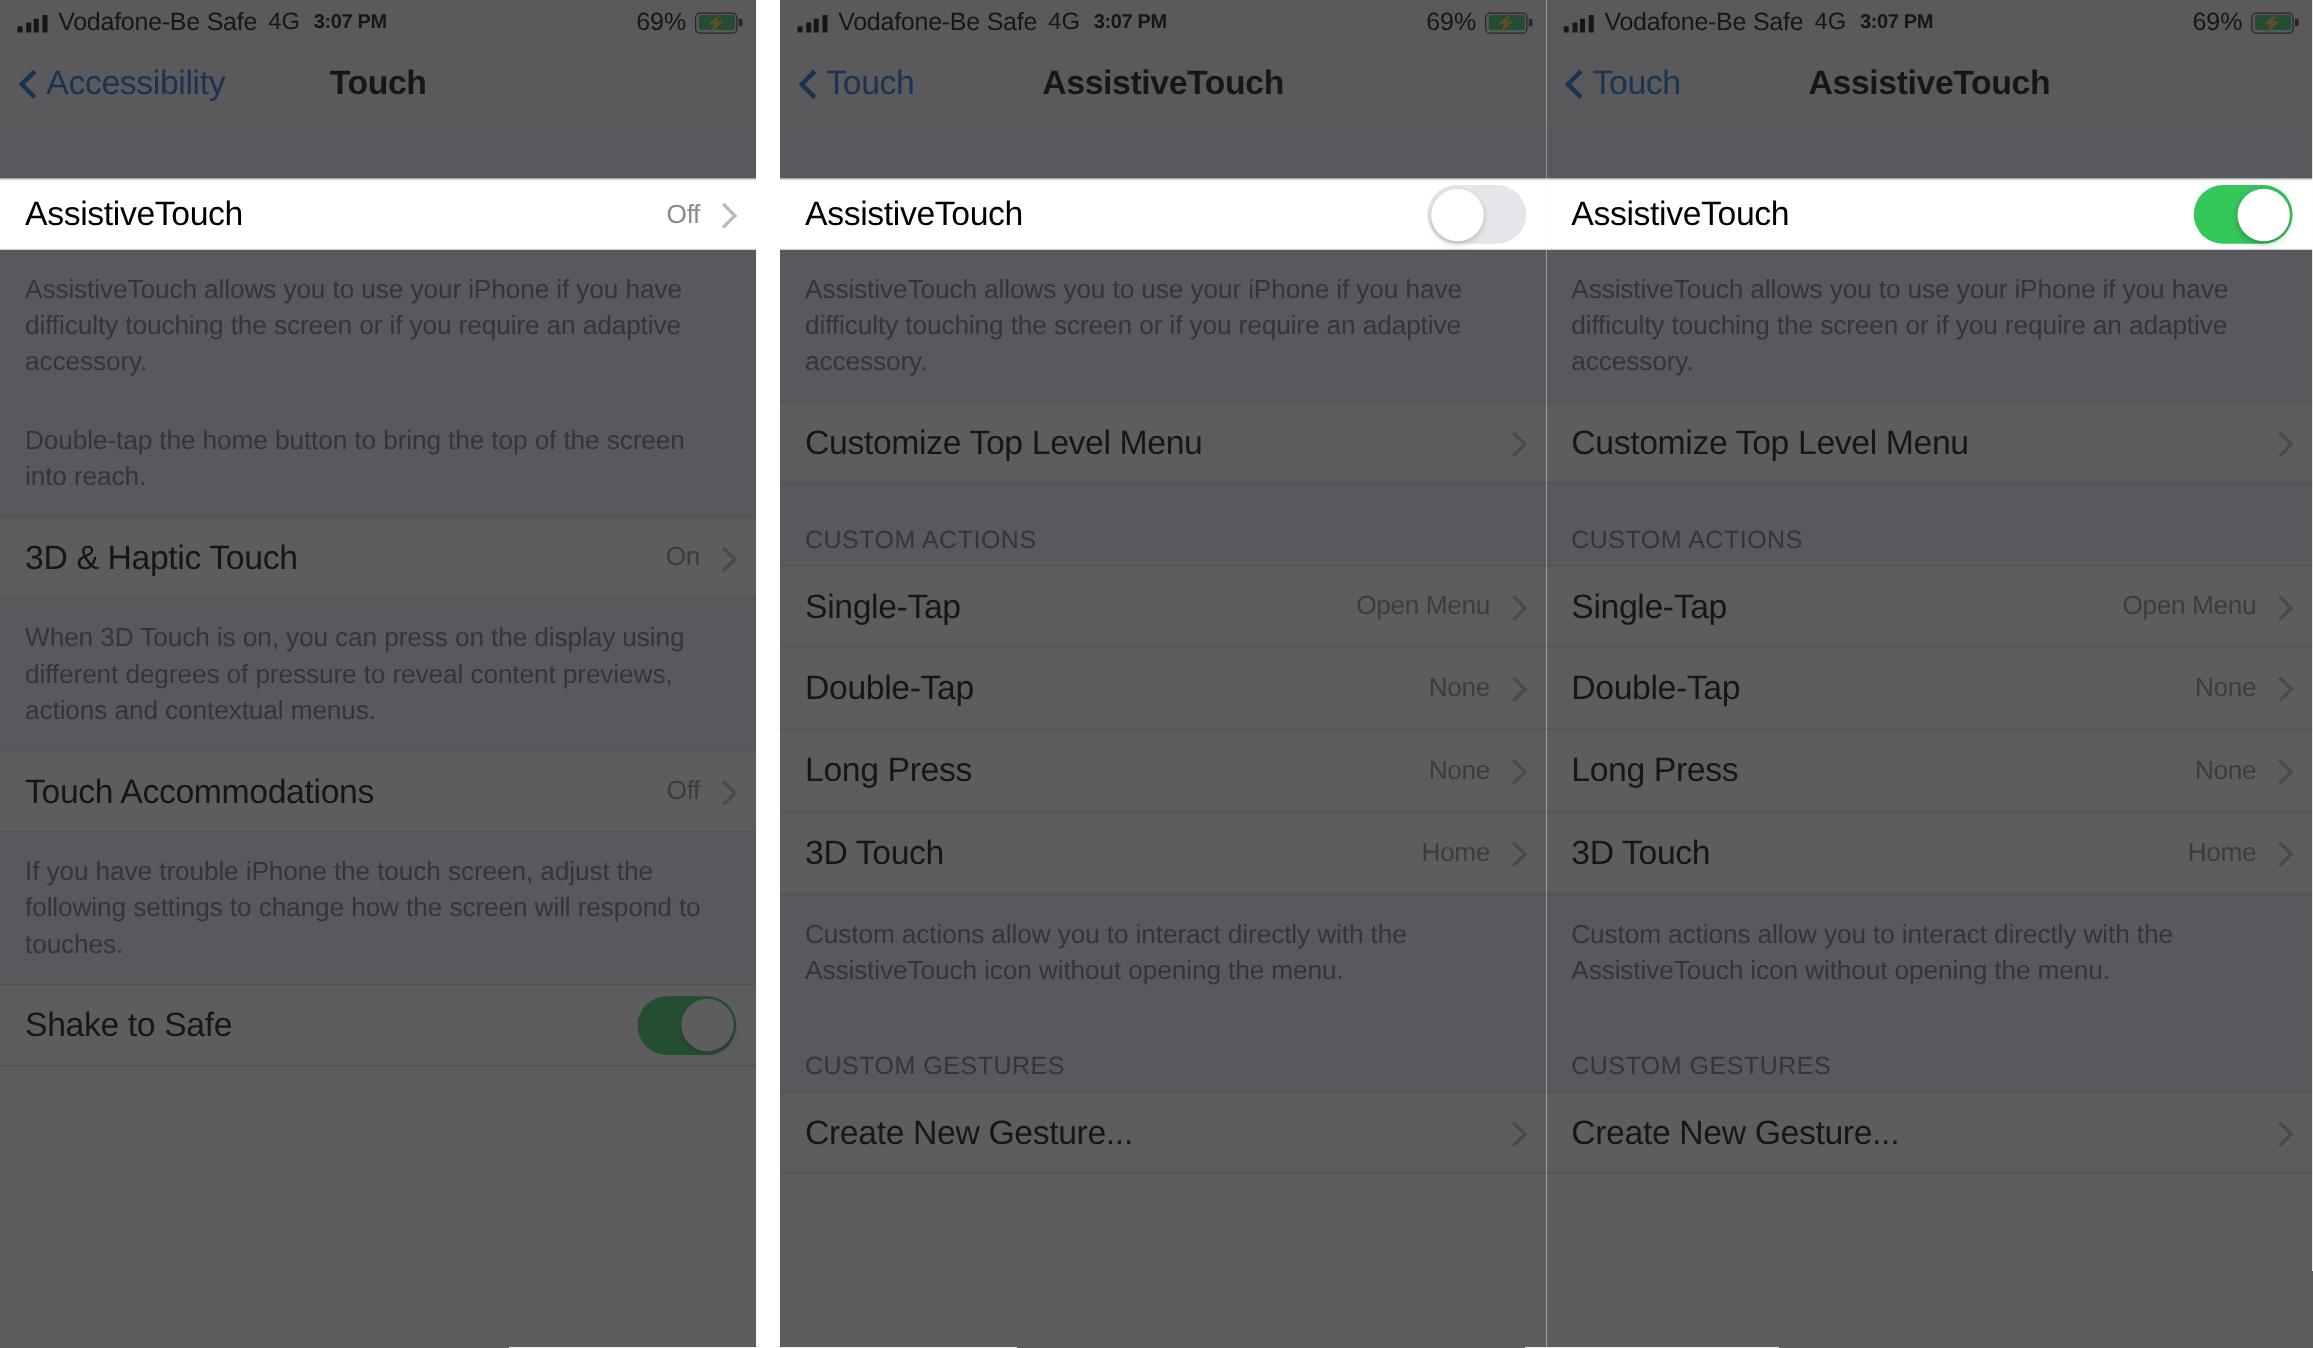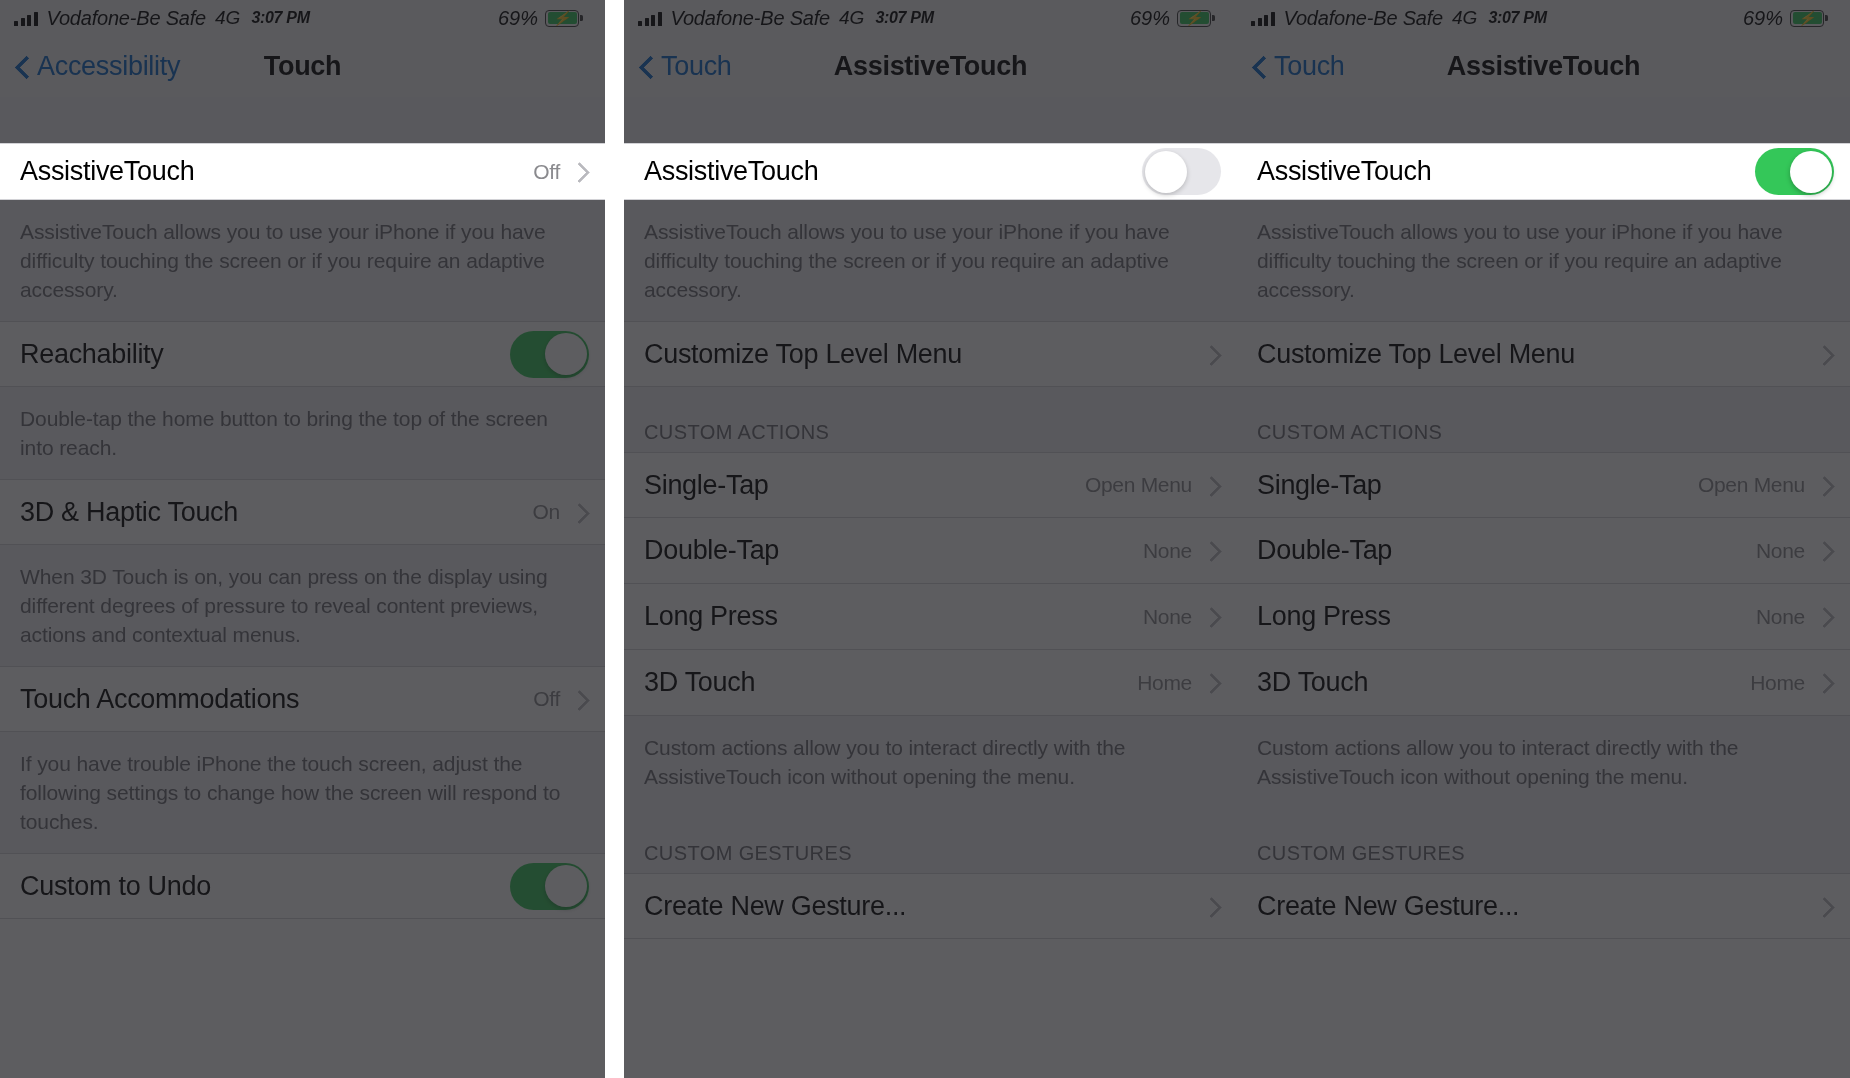--- a/index.html
+++ b/index.html
@@ -9,22 +9,22 @@
   .stage { position:relative; width:1850px; height:1078px; display:flex; background:#fff; }
 
   .panel { position:relative; height:1078px; overflow:hidden; background:#ffffff; flex:0 0 auto; }
   .panel.p1 { width:605px; }
   .panel.p2 { width:613px; margin-left:19px; }
   .panel.p3 { width:613px; }
 
   
   .statusbar {
     position:relative; height:36px; background:#F2F2F2;
-    display:flex; align-items:center; padding:0 26px 0 14px;
-    font-size:20px; font-weight:bold; color:#000;font-style:italic;
+    display:flex; align-items:center; padding:0 15px 0 14px;
+    font-size:20px; font-weight:bold; color:#000;
   }
   .sb-left { display:flex; align-items:center; gap:9px; }
   .bars { display:flex; align-items:flex-end; gap:2.5px; height:15px; }
   .bars i { display:block; width:4px; background:#000; border-radius:0.5px; }
   .bars i:nth-child(1){height:5px;}
   .bars i:nth-child(2){height:8px;}
   .bars i:nth-child(3){height:11px;}
   .bars i:nth-child(4){height:14px;}
   .carrier { font-size:20px; font-weight:500; letter-spacing:-0.2px; }
   .net { font-size:19px; font-weight:500; }
@@ -147,41 +147,35 @@
         <div class="nav-title">Touch</div>
       </div>
       <div class="content">
         <div class="gap" style="height: 46px;"></div>
         <div class="row spotlight-row" style="height: 57px;">
           <div class="row-label">AssistiveTouch</div>
           <div class="row-value">Off</div>
           <span class="chev"></span>
         </div>
         <div class="footnote">AssistiveTouch allows you to use your iPhone if you have difficulty touching the screen or if you require an adaptive accessory.</div>
-        <div class="row" style="height: 66px;">
-          <div class="row-label">Reachability</div>
-          <div class="toggle on">
-            <div class="knob"></div>
-          </div>
-        </div>
         <div class="footnote">Double-tap the home button to bring the top of the screen into reach.</div>
         <div class="row" style="height: 66px;">
           <div class="row-label">3D &amp; Haptic Touch</div>
           <div class="row-value">On</div>
           <span class="chev"></span>
         </div>
         <div class="footnote">When 3D Touch is on, you can press on the display using different degrees of pressure to reveal content previews, actions and contextual menus.</div>
         <div class="row" style="height: 66px;">
           <div class="row-label">Touch Accommodations</div>
           <div class="row-value">Off</div>
           <span class="chev"></span>
         </div>
         <div class="footnote">If you have trouble iPhone the touch screen, adjust the following settings to change how the screen will respond to touches.</div>
         <div class="row" style="height: 66px;">
-          <div class="row-label">Custom to Undo</div>
+          <div class="row-label">Shake to Safe</div>
           <div class="toggle on">
             <div class="knob"></div>
           </div>
         </div>
       </div>
       <div class="dim top" style="height: 143px;"></div>
       <div class="dim bottom" style="height: 878px;"></div>
     </div>
   <div class="panel p2">
       <div class="statusbar">

